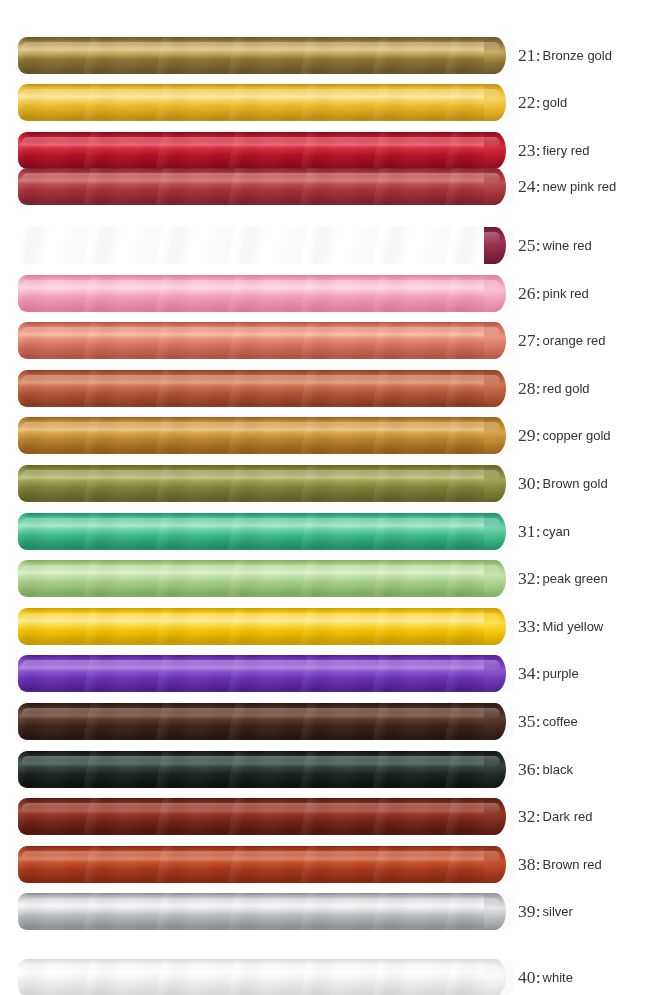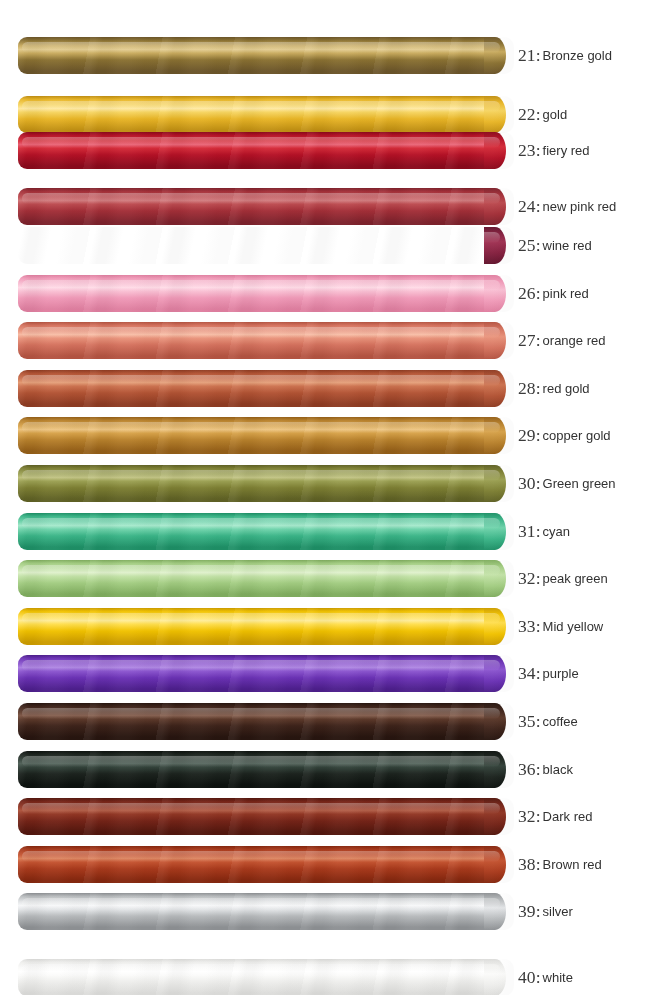--- a/index.html
+++ b/index.html
@@ -123,21 +123,21 @@
         <div class="stick-cap" style="background: linear-gradient(rgb(107, 85, 42) 0%, rgb(138, 113, 50) 18%, rgb(201, 171, 94) 40%, rgb(138, 113, 50) 70%, rgb(107, 85, 42) 100%);"></div>
         <div class="stick-sheen" style="background: linear-gradient(rgba(255, 255, 255, 0.3), rgba(255, 255, 255, 0));"></div>
         <div class="stick-mottle" style="background: repeating-linear-gradient(101deg, rgba(255, 255, 255, 0.11) 0px, rgba(255, 255, 255, 0.11) 5px, rgba(0, 0, 0, 0.055) 13px, rgba(0, 0, 0, 0.055) 21px, rgba(255, 255, 255, 0.05) 33px, rgba(255, 255, 255, 0.05) 44px, rgba(0, 0, 0, 0.03) 58px, rgba(0, 0, 0, 0.03) 71px);"></div>
       </div>
       <div class="caption">
         <span class="cap-num">21</span>
         <span class="cap-colon">:</span>
         <span class="cap-name">Bronze gold</span>
       </div>
     </div>
-    <div class="wax-row" style="top: 72px;">
+    <div class="wax-row" style="top: 60px;">
       <div class="stick" title="22: gold">
         <div class="stick-body" style="background: linear-gradient(rgb(192, 143, 19) 0%, rgb(232, 181, 38) 9%, rgb(246, 212, 95) 24%, rgb(255, 231, 154) 34%, rgb(246, 212, 95) 44%, rgb(232, 181, 38) 62%, rgb(192, 143, 19) 92%, rgb(192, 143, 19) 100%);"></div>
         <div class="stick-cap" style="background: linear-gradient(rgb(192, 143, 19) 0%, rgb(232, 181, 38) 18%, rgb(246, 212, 95) 40%, rgb(232, 181, 38) 70%, rgb(192, 143, 19) 100%);"></div>
         <div class="stick-sheen" style="background: linear-gradient(rgba(255, 255, 255, 0.3), rgba(255, 255, 255, 0));"></div>
         <div class="stick-mottle" style="background: repeating-linear-gradient(101deg, rgba(255, 255, 255, 0.11) 0px, rgba(255, 255, 255, 0.11) 5px, rgba(0, 0, 0, 0.055) 13px, rgba(0, 0, 0, 0.055) 21px, rgba(255, 255, 255, 0.05) 33px, rgba(255, 255, 255, 0.05) 44px, rgba(0, 0, 0, 0.03) 58px, rgba(0, 0, 0, 0.03) 71px);"></div>
       </div>
       <div class="caption">
         <span class="cap-num">22</span>
         <span class="cap-colon">:</span>
         <span class="cap-name">gold</span>
@@ -149,21 +149,21 @@
         <div class="stick-cap" style="background: linear-gradient(rgb(138, 10, 28) 0%, rgb(180, 17, 38) 18%, rgb(213, 43, 57) 40%, rgb(180, 17, 38) 70%, rgb(138, 10, 28) 100%);"></div>
         <div class="stick-sheen" style="background: linear-gradient(rgba(255, 255, 255, 0.3), rgba(255, 255, 255, 0));"></div>
         <div class="stick-mottle" style="background: repeating-linear-gradient(101deg, rgba(255, 255, 255, 0.11) 0px, rgba(255, 255, 255, 0.11) 5px, rgba(0, 0, 0, 0.055) 13px, rgba(0, 0, 0, 0.055) 21px, rgba(255, 255, 255, 0.05) 33px, rgba(255, 255, 255, 0.05) 44px, rgba(0, 0, 0, 0.03) 58px, rgba(0, 0, 0, 0.03) 71px);"></div>
       </div>
       <div class="caption">
         <span class="cap-num">23</span>
         <span class="cap-colon">:</span>
         <span class="cap-name">fiery red</span>
       </div>
     </div>
-    <div class="wax-row" style="top: 164px;">
+    <div class="wax-row" style="top: 144px;">
       <div class="stick" title="24: new wine red">
         <div class="stick-body" style="background: linear-gradient(rgb(125, 34, 44) 0%, rgb(163, 47, 56) 9%, rgb(188, 74, 79) 24%, rgb(205, 111, 114) 34%, rgb(188, 74, 79) 44%, rgb(163, 47, 56) 62%, rgb(125, 34, 44) 92%, rgb(125, 34, 44) 100%);"></div>
         <div class="stick-cap" style="background: linear-gradient(rgb(125, 34, 44) 0%, rgb(163, 47, 56) 18%, rgb(188, 74, 79) 40%, rgb(163, 47, 56) 70%, rgb(125, 34, 44) 100%);"></div>
         <div class="stick-sheen" style="background: linear-gradient(rgba(255, 255, 255, 0.3), rgba(255, 255, 255, 0));"></div>
         <div class="stick-mottle" style="background: repeating-linear-gradient(101deg, rgba(255, 255, 255, 0.11) 0px, rgba(255, 255, 255, 0.11) 5px, rgba(0, 0, 0, 0.055) 13px, rgba(0, 0, 0, 0.055) 21px, rgba(255, 255, 255, 0.05) 33px, rgba(255, 255, 255, 0.05) 44px, rgba(0, 0, 0, 0.03) 58px, rgba(0, 0, 0, 0.03) 71px);"></div>
       </div>
       <div class="caption">
         <span class="cap-num">24</span>
         <span class="cap-colon">:</span>
         <span class="cap-name">new pink red</span>
@@ -237,21 +237,21 @@
     <div class="wax-row" style="top: 441px;">
       <div class="stick" title="30: Green gold">
         <div class="stick-body" style="background: linear-gradient(rgb(95, 97, 37) 0%, rgb(125, 127, 51) 9%, rgb(155, 160, 82) 24%, rgb(188, 190, 120) 34%, rgb(155, 160, 82) 44%, rgb(125, 127, 51) 62%, rgb(95, 97, 37) 92%, rgb(95, 97, 37) 100%);"></div>
         <div class="stick-cap" style="background: linear-gradient(rgb(95, 97, 37) 0%, rgb(125, 127, 51) 18%, rgb(155, 160, 82) 40%, rgb(125, 127, 51) 70%, rgb(95, 97, 37) 100%);"></div>
         <div class="stick-sheen" style="background: linear-gradient(rgba(255, 255, 255, 0.3), rgba(255, 255, 255, 0));"></div>
         <div class="stick-mottle" style="background: repeating-linear-gradient(101deg, rgba(255, 255, 255, 0.11) 0px, rgba(255, 255, 255, 0.11) 5px, rgba(0, 0, 0, 0.055) 13px, rgba(0, 0, 0, 0.055) 21px, rgba(255, 255, 255, 0.05) 33px, rgba(255, 255, 255, 0.05) 44px, rgba(0, 0, 0, 0.03) 58px, rgba(0, 0, 0, 0.03) 71px);"></div>
       </div>
       <div class="caption">
         <span class="cap-num">30</span>
         <span class="cap-colon">:</span>
-        <span class="cap-name">Green green</span>
+        <span class="cap-name">Brown gold</span>
       </div>
     </div>
     <div class="wax-row" style="top: 489px;">
       <div class="stick" title="31: cyan">
         <div class="stick-body" style="background: linear-gradient(rgb(30, 143, 102) 0%, rgb(58, 180, 135) 9%, rgb(111, 211, 171) 24%, rgb(158, 231, 200) 34%, rgb(111, 211, 171) 44%, rgb(58, 180, 135) 62%, rgb(30, 143, 102) 92%, rgb(30, 143, 102) 100%);"></div>
         <div class="stick-cap" style="background: linear-gradient(rgb(30, 143, 102) 0%, rgb(58, 180, 135) 18%, rgb(111, 211, 171) 40%, rgb(58, 180, 135) 70%, rgb(30, 143, 102) 100%);"></div>
         <div class="stick-sheen" style="background: linear-gradient(rgba(255, 255, 255, 0.3), rgba(255, 255, 255, 0));"></div>
         <div class="stick-mottle" style="background: repeating-linear-gradient(101deg, rgba(255, 255, 255, 0.11) 0px, rgba(255, 255, 255, 0.11) 5px, rgba(0, 0, 0, 0.055) 13px, rgba(0, 0, 0, 0.055) 21px, rgba(255, 255, 255, 0.05) 33px, rgba(255, 255, 255, 0.05) 44px, rgba(0, 0, 0, 0.03) 58px, rgba(0, 0, 0, 0.03) 71px);"></div>
       </div>
       <div class="caption">

